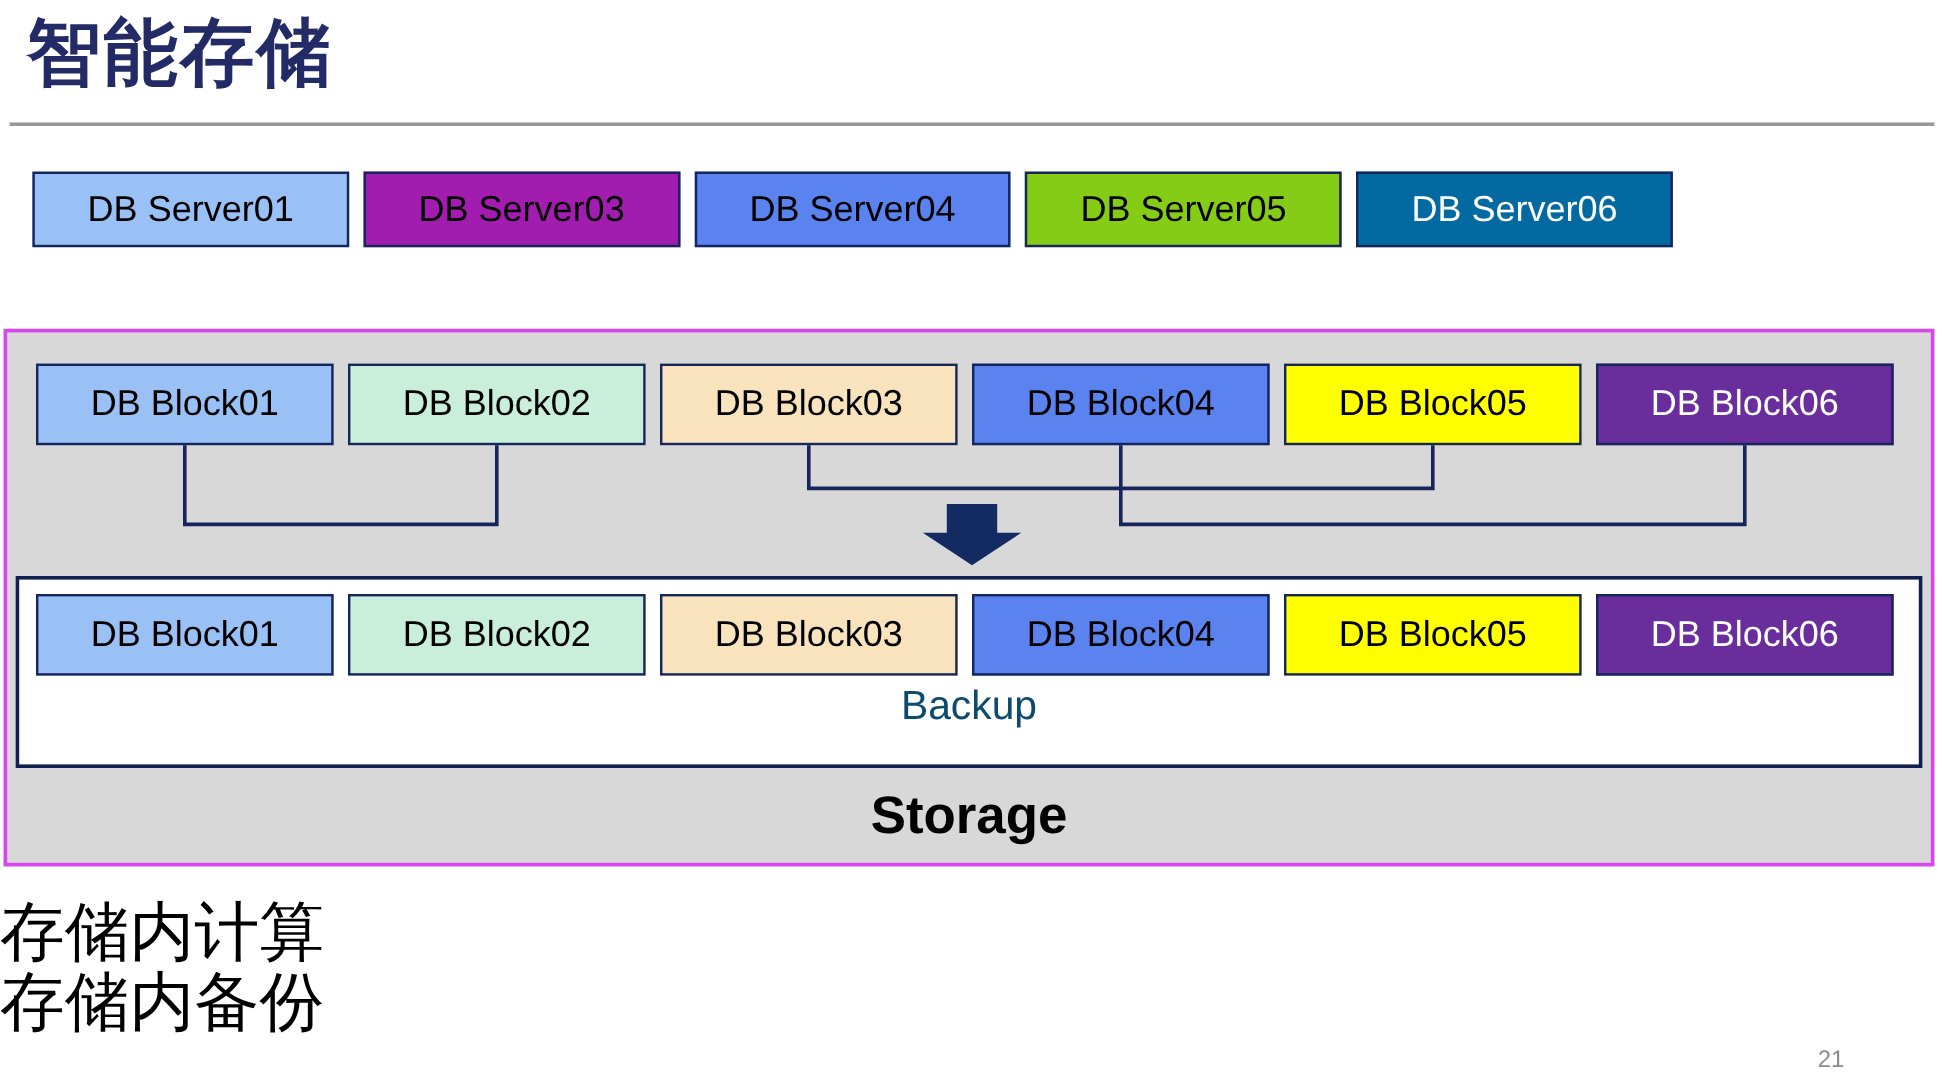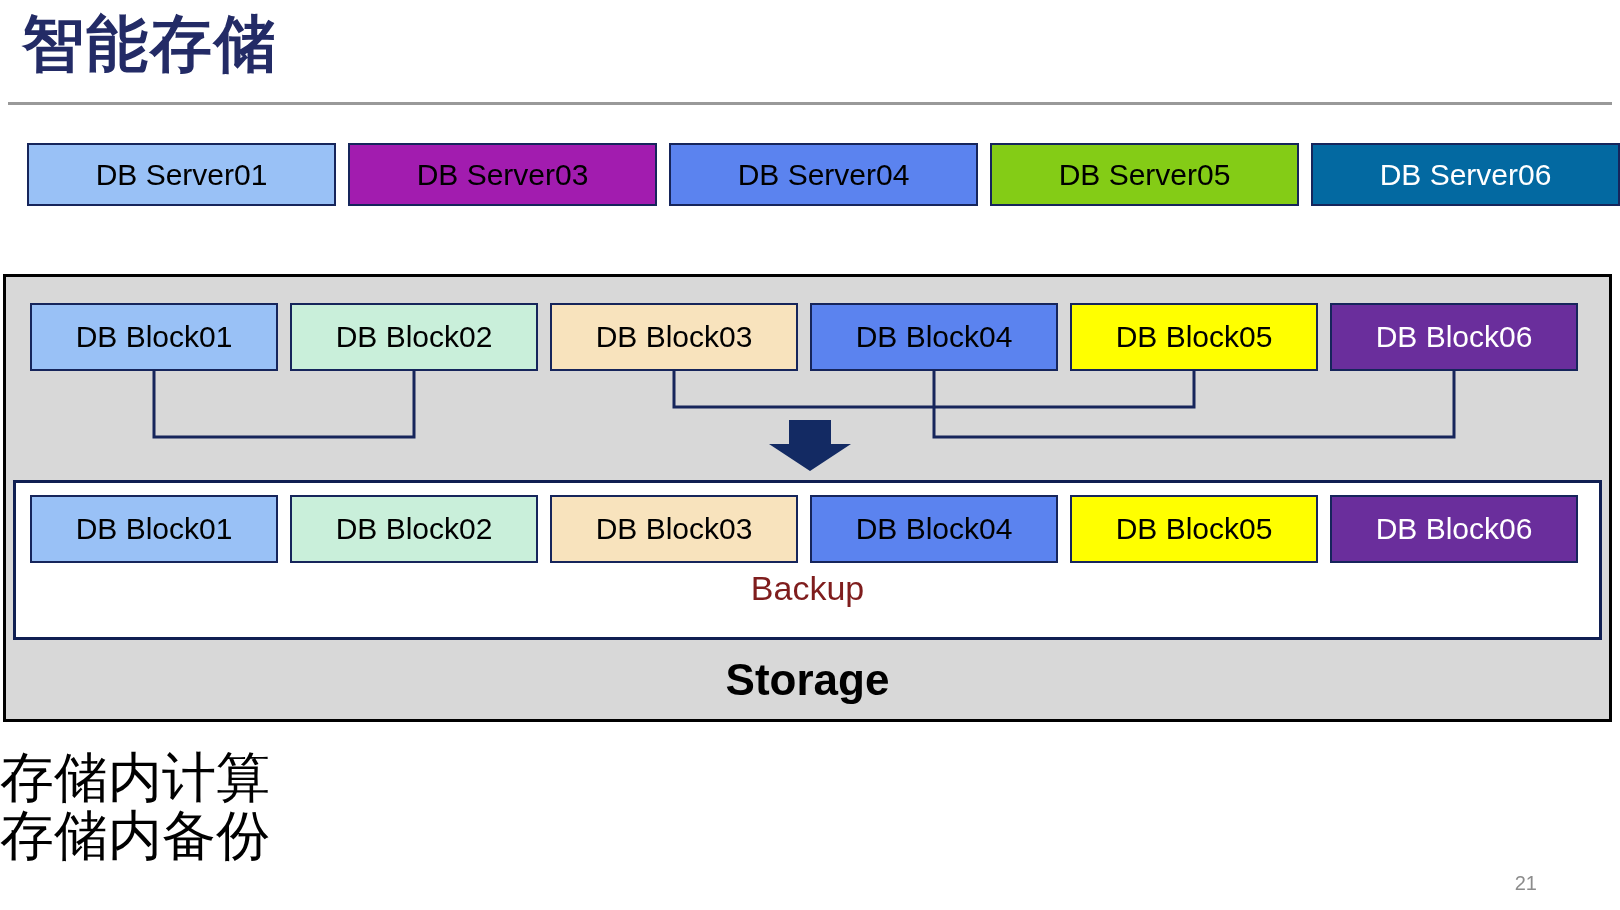--- a/index.html
+++ b/index.html
@@ -10,37 +10,37 @@
   .title{
     position:absolute;left:22px;top:2px;font-size:62px;font-weight:700;
     color:#232B66;letter-spacing:2px;white-space:nowrap;
   }
   .divider{position:absolute;left:8px;top:102px;width:1604px;height:3px;background:#999999;}
   .box{
     flex:1 1 0;display:flex;align-items:center;justify-content:center;
     border:2px solid #16255B;box-sizing:border-box;font-size:30px;white-space:nowrap;
   }
   .server-row{
-    position:absolute;left:27px;top:143px;width:1593px;height:63px;
+    position:absolute;left:27px;top:143px;width:1367px;height:63px;
     display:flex;gap:12px;
   }
   .gray-container{
     position:absolute;left:3px;top:274px;width:1609px;height:448px;
-    background:#D8D8D8;border:3px solid #000000;box-sizing:border-box;z-index:1;
+    background:#D8D8D8;border:3px solid #d946ef;box-sizing:border-box;z-index:1;
   }
   .block-row{position:absolute;display:flex;gap:12px;}
   .row1{left:24px;top:26px;width:1548px;height:68px;}
   .white-container{
     position:absolute;left:7px;top:203px;width:1589px;height:160px;
     background:#FFFFFF;border:3px solid #101F52;box-sizing:border-box;
   }
   .row2{left:14px;top:12px;width:1548px;height:68px;}
   .backup-label{
     position:absolute;left:0;right:0;top:86px;text-align:center;
-    font-size:34px;color:#7f1d1d;
+    font-size:34px;color:#0c4a6e;
   }
   .storage-label{
     position:absolute;left:0;right:0;top:363px;height:80px;
     display:flex;align-items:center;justify-content:center;
     font-size:44px;font-weight:700;color:#000;
   }
   .overlay{position:absolute;left:0;top:0;z-index:5;pointer-events:none;}
   .overlay polyline{fill:none;stroke:#16255B;stroke-width:3;}
   .caption{
     position:absolute;left:0;top:748px;width:1568px;text-align:left;

